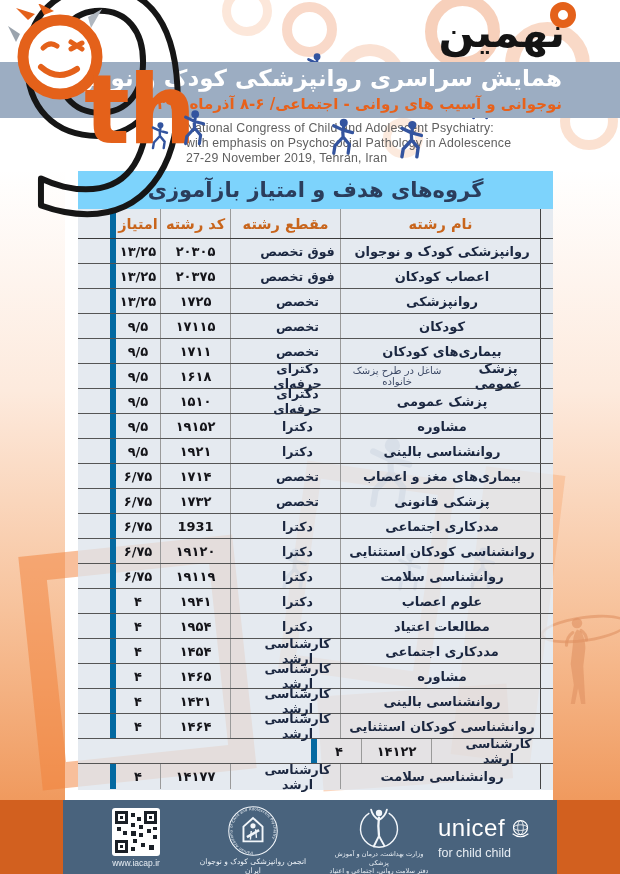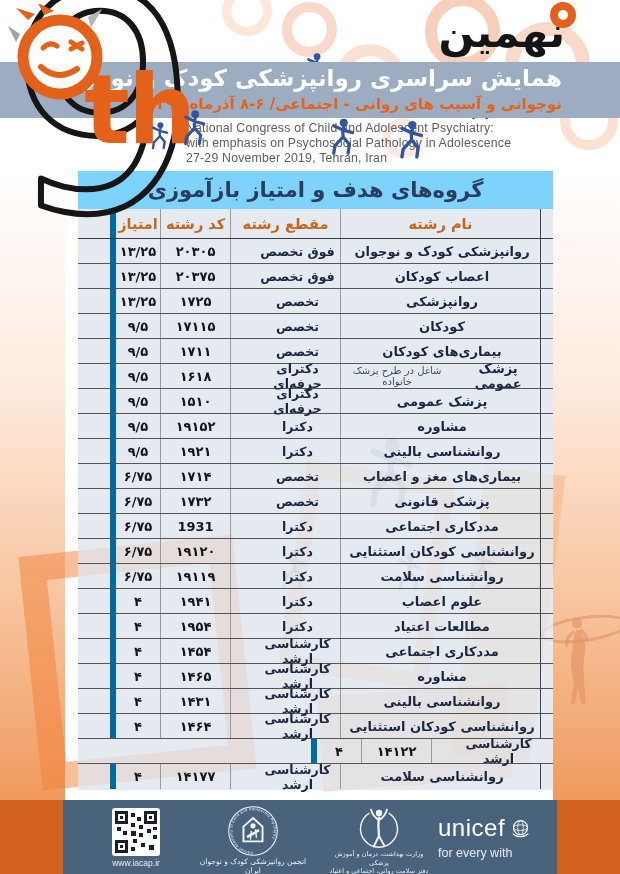--- a/index.html
+++ b/index.html
@@ -492,21 +492,21 @@
     <div class="unicef">
       <div class="unicef-row">
         <span class="unicef-word">unicef</span>
         <svg width="21" height="21" viewBox="0 0 24 24">
           <circle cx="12" cy="11" r="8" fill="none" stroke="#fff" stroke-width="1.3"></circle>
           <ellipse cx="12" cy="11" rx="8" ry="3.2" fill="none" stroke="#fff" stroke-width=".9"></ellipse>
           <ellipse cx="12" cy="11" rx="3.2" ry="8" fill="none" stroke="#fff" stroke-width=".9"></ellipse>
           <path d="M3 18 q9 7 18 0" fill="none" stroke="#fff" stroke-width="1.2"></path>
         </svg>
       </div>
-      <div class="unicef-tag">for every with</div>
+      <div class="unicef-tag">for child child</div>
     </div>
   </div>
 
   <svg width="0" height="0" style="position:absolute">
     <defs>
       <g id="dancer-shape">
         <circle cx="11" cy="3.5" r="3.2" fill="currentColor"></circle>
         <path d="M11 7 C10 10 10 12 10.5 15 M10.5 9.5 L3 6 M10.5 9.5 L18 11.5 M10.5 15 L4 22 L3 28 M10.5 15 L15.5 21 L14.5 28" stroke="currentColor" stroke-width="2.6" fill="none" stroke-linecap="round"></path>
       </g>
     </defs>

